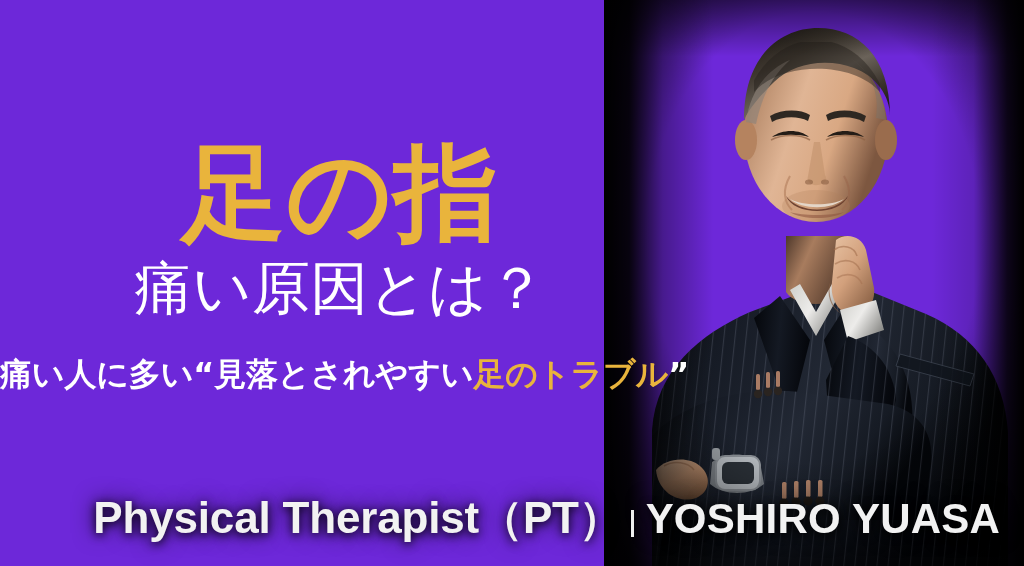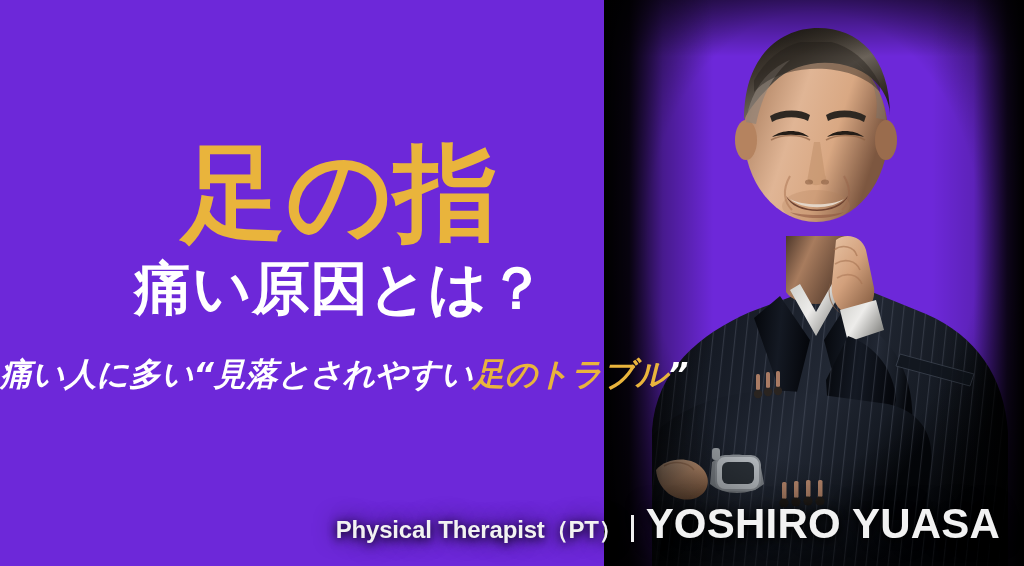--- a/index.html
+++ b/index.html
@@ -59,59 +59,58 @@
     color:#e9b43c;
     white-space:nowrap;
   }
 
   .headline-sub {
     position:absolute;
     left:0; top:258px;
     width:680px;
     text-align:center;
     font-family:"DejaVu Sans","Liberation Sans",sans-serif;
-    font-weight:700;
+    font-weight:400;
     font-size:58px;
     line-height:1.05;
     letter-spacing:0.005em;
     color:#ffffff;
     white-space:nowrap;
   }
 
   .headline-lead {
     position:absolute;
     left:0; top:355px;
     width:665px;
     text-align:center;
     font-family:"DejaVu Sans","Liberation Sans",sans-serif;
     font-weight:700;
     font-size:32px;
     line-height:1.2;
     letter-spacing:-0.005em;
     color:#ffffff;
     white-space:nowrap;
-    font-style:italic;
   }
   .headline-lead .accent { color:#e9b43c; }
 
   
   .credit {
     position:absolute;
     left:0; bottom:18px;
     width:1000px;
     text-align:right;
     white-space:nowrap;
     font-family:"Liberation Sans","DejaVu Sans",sans-serif;
     font-weight:700;
     font-size:34px;
     letter-spacing:-0.005em;
     color:#f2f2f2;
     text-shadow:0 2px 10px rgba(0,0,0,0.95), 0 0 22px rgba(0,0,0,0.8);
   }
-  .credit .role { font-size:24px; }
+  .credit .role { font-size:44px; }
   .credit .divider {
     display:inline-block;
     width:3px; height:27px;
     background:#f2f2f2;
     margin:0 12px 0 8px;
     vertical-align:-4px;
   }
   .credit .name { font-size:42px; letter-spacing:0.005em; }
 </style>
 </head>

